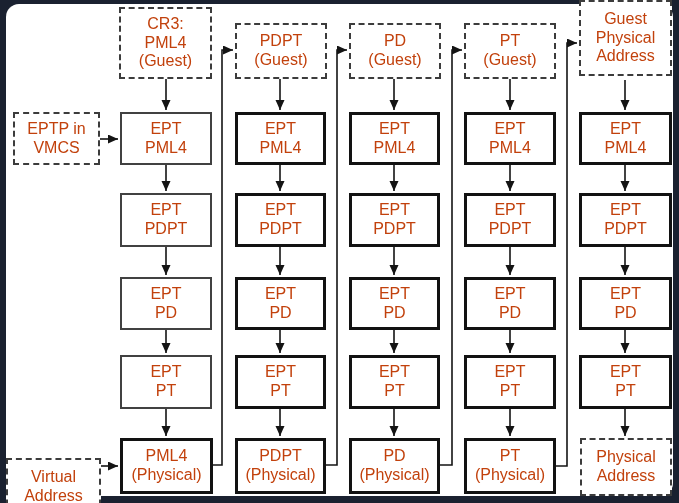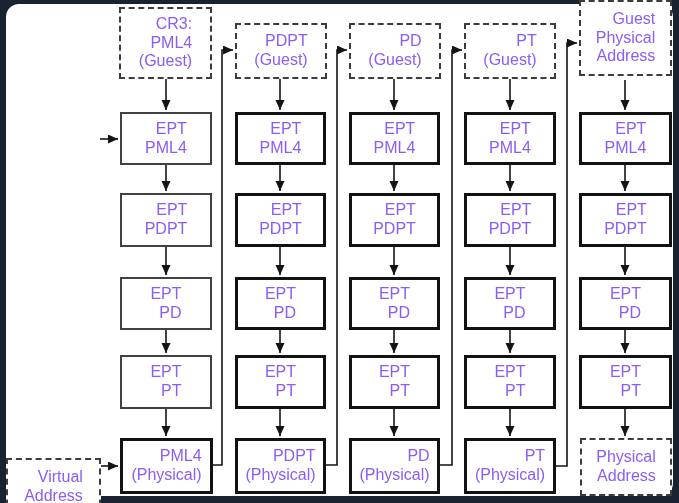--- a/index.html
+++ b/index.html
@@ -9,22 +9,22 @@
     font-family:"Liberation Sans", sans-serif;
   }
   .panel{
     position:absolute;left:6px;top:4px;width:667px;height:492px;
     background:#ffffff;border-radius:13px;
   }
   .wires{position:absolute;left:0;top:0;width:679px;height:503px;pointer-events:none;}
   .box{
     position:absolute;box-sizing:border-box;background:#ffffff;
     display:flex;align-items:center;justify-content:center;
-    text-align:right;white-space:pre-line;
-    font-size:16px;line-height:1.17;color:#8b5cf6;
+    text-align:center;white-space:pre-line;
+    font-size:16px;line-height:1.17;color:#c2410c;
   }
   .thin  {border:2px solid #414141;}
   .thick {border:3px solid #121212;}
   .dashed{border:2px dashed #3c3c3c;}
 </style>
 </head>
 <body>
 
 <div class="stage">
   <div class="panel"></div>
@@ -93,20 +93,22 @@
   <div class="box dashed" style="left:235px;top:23px;width:92px;height:56px">PDPT
 (Guest)</div>
   <div class="box dashed" style="left:349px;top:23px;width:92px;height:56px">PD
 (Guest)</div>
   <div class="box dashed" style="left:464px;top:23px;width:92px;height:56px">PT
 (Guest)</div>
   <div class="box dashed" style="left:579px;top:0;width:93px;height:76px">Guest
 Physical
 Address</div>
 
+  <div class="box dashed" style="left:13px;top:112px;width:87px;height:53px">EPTP in
+VMCS</div>
   <div class="box dashed" style="left:6px;top:458px;width:95px;height:58px">Virtual
 Address</div>
 
   <div class="box thin" style="left:120px;top:112px;width:92px;height:53px">EPT
 PML4</div>
   <div class="box thin" style="left:120px;top:193px;width:92px;height:54px">EPT
 PDPT</div>
   <div class="box thin" style="left:120px;top:277px;width:92px;height:53px">EPT
 PD</div>
   <div class="box thin" style="left:120px;top:355px;width:92px;height:54px">EPT

